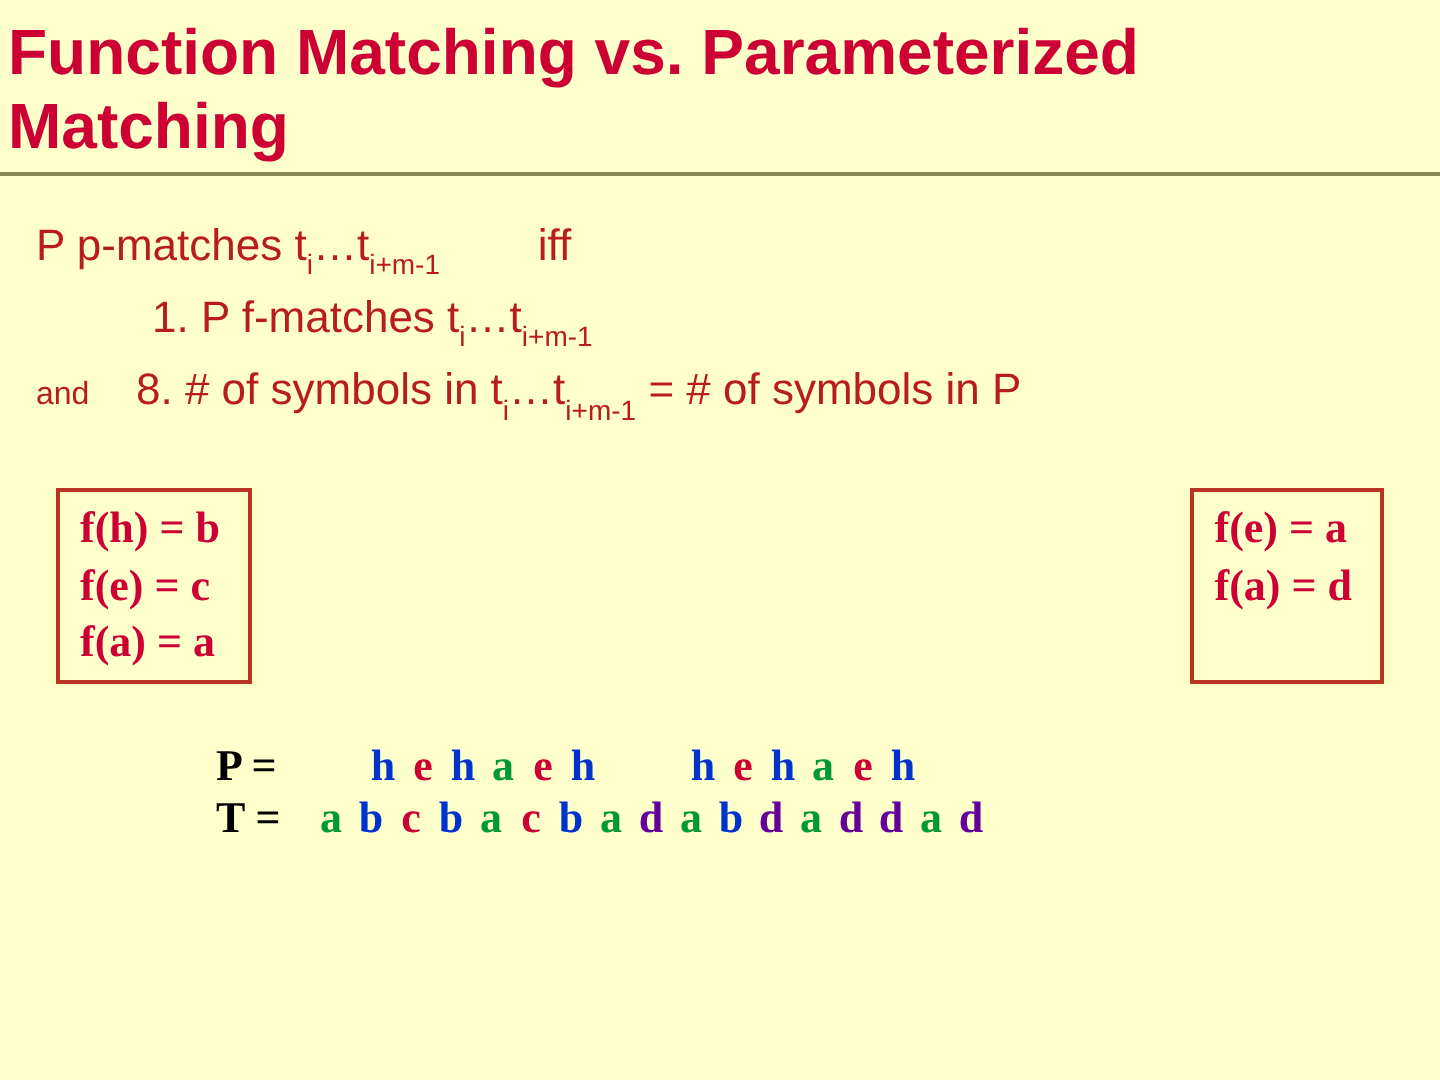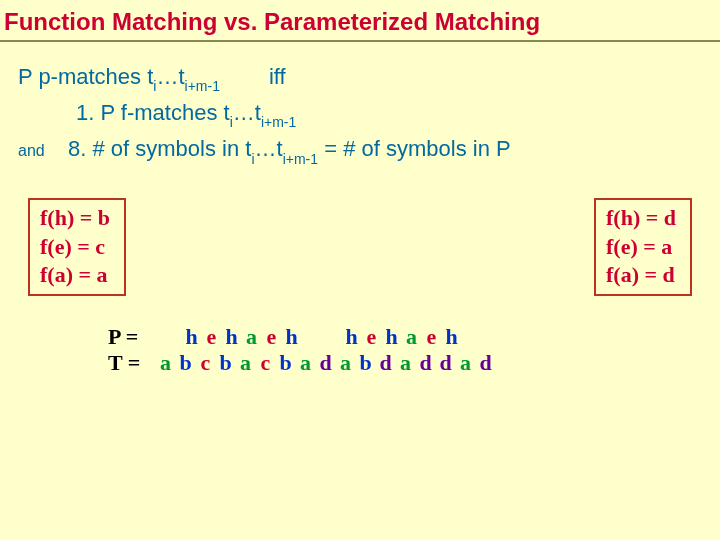--- a/index.html
+++ b/index.html
@@ -6,30 +6,30 @@
     margin: 0;
     padding: 0;
     width: 720px;
     height: 540px;
     background: #ffffcc;
     font-family: "Comic Sans MS", "Comic Sans", cursive, sans-serif;
     overflow: hidden;
   }
   .title {
     color: #cc0033;
-    font-size: 24px;
+    font-size: 32px;
     font-weight: bold;
     padding: 8px 4px 4px 4px;
     border-bottom: 2px solid #888855;
   }
   .body {
     padding: 18px 18px 0 18px;
   }
   .stmt {
-    color: #0369a1;
+    color: #b91c1c;
     font-size: 22px;
     line-height: 1.55;
   }
   .sub {
     font-size: 14px;
     vertical-align: sub;
     position: relative;
     top: 2px;
   }
   .and {
@@ -89,21 +89,20 @@
     </div>
   </div>
 
   <div class="boxes">
     <div class="fbox">
       <div class="f">f(h) = b</div>
       <div class="f">f(e) = c</div>
       <div class="f">f(a) = a</div>
     </div>
     <div class="fbox">
-      <div class="f">f(h) = d</div>
       <div class="f">f(e) = a</div>
       <div class="f">f(a) = d</div>
     </div>
   </div>
 
   <div class="bottom">
     <div>
       <span class="lbl">P =</span>
       <span class="seq" style="padding-left:26px;"><span class="c-blue">h</span><span class="c-red">e</span><span class="c-blue">h</span><span class="c-green">a</span><span class="c-red">e</span><span class="c-blue">h</span><span class="gap"></span><span class="c-blue">h</span><span class="c-red">e</span><span class="c-blue">h</span><span class="c-green">a</span><span class="c-red">e</span><span class="c-blue">h</span></span>
     </div>

